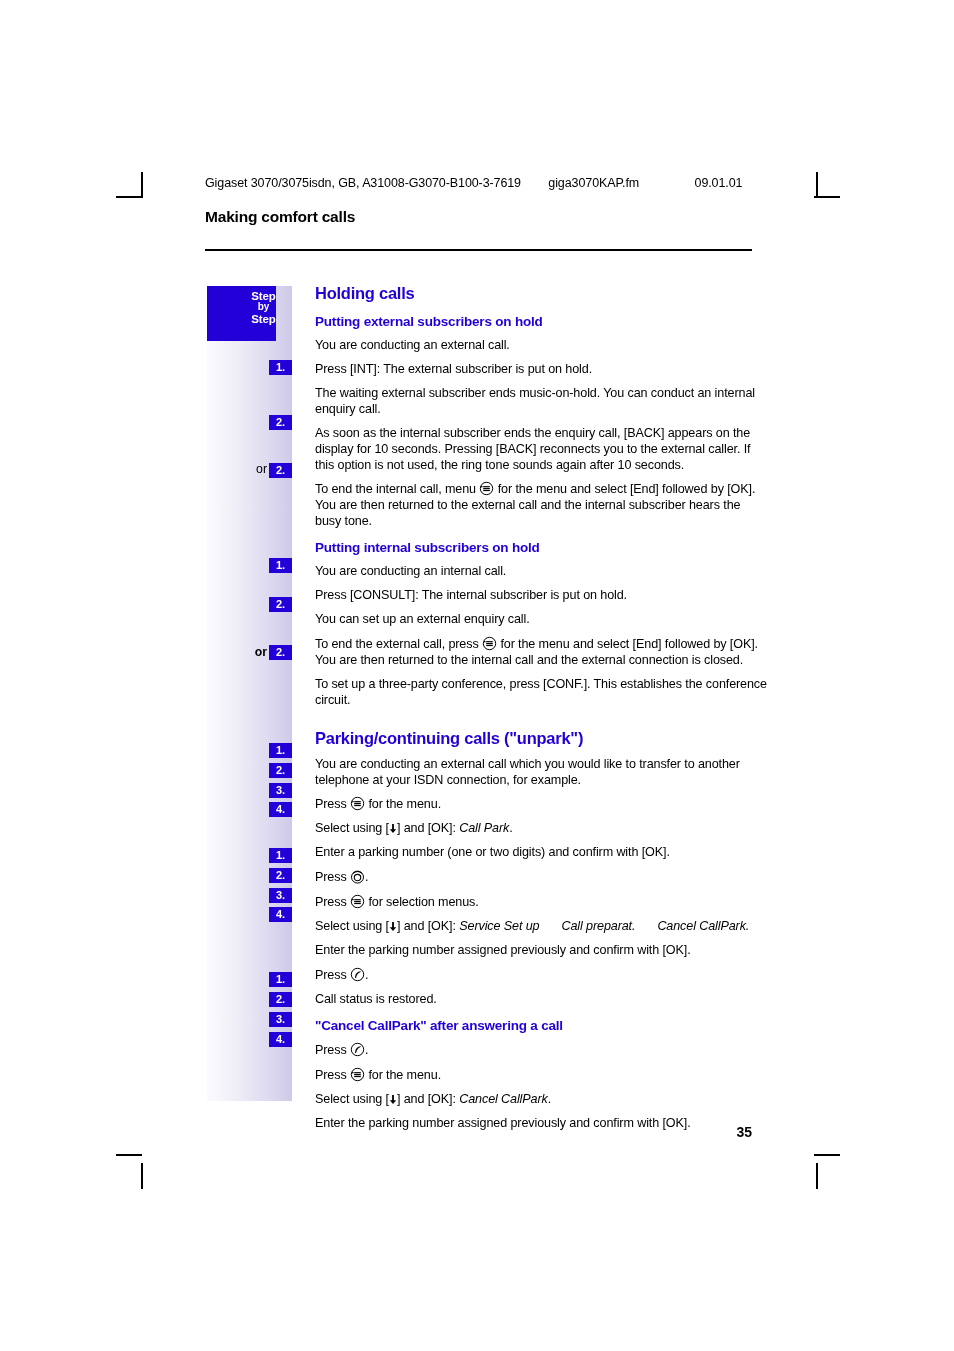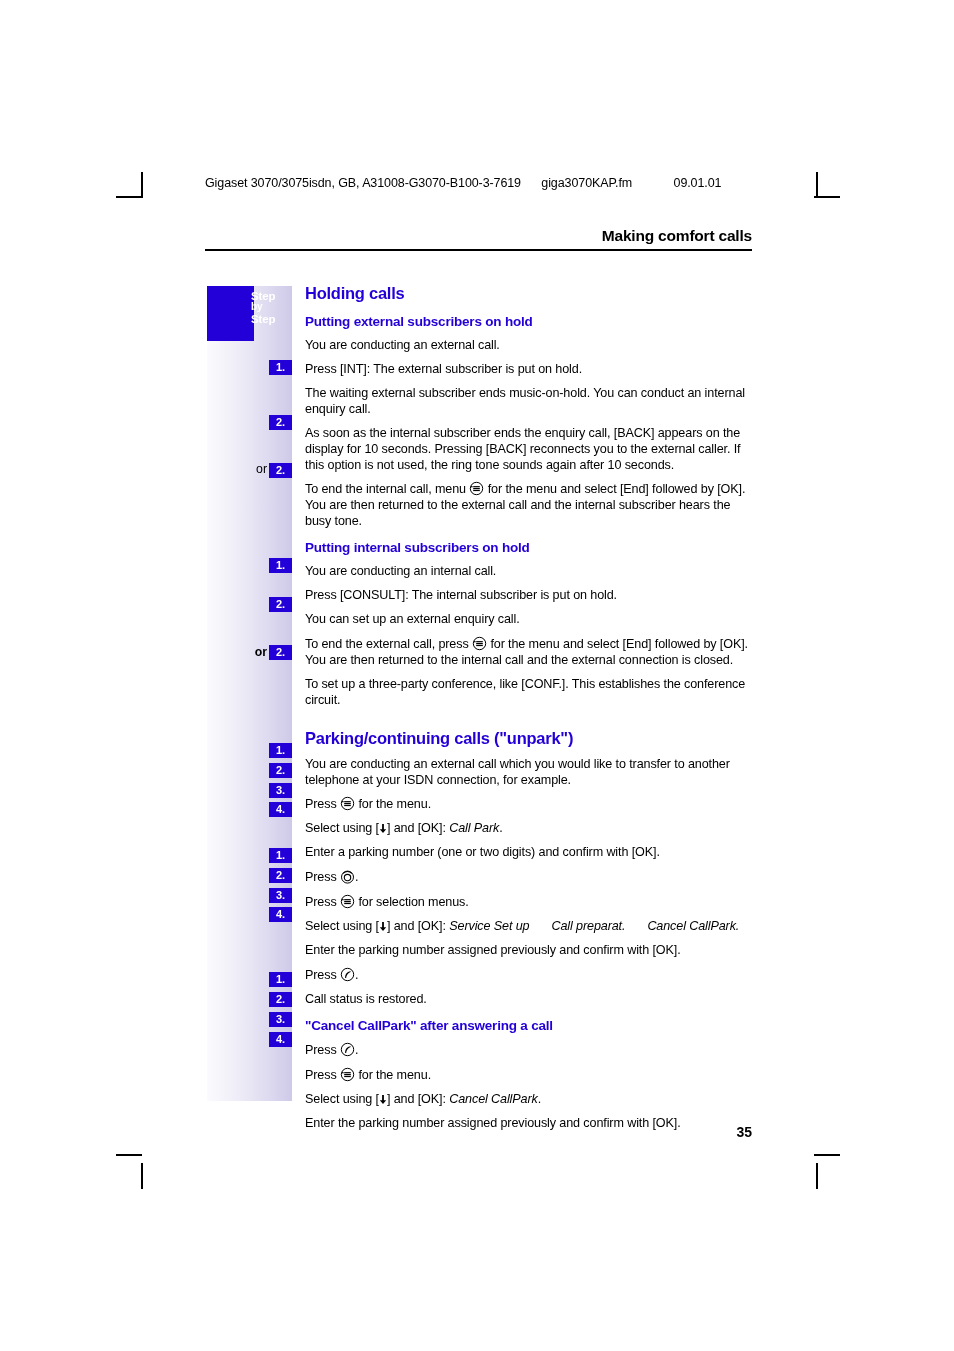--- a/index.html
+++ b/index.html
@@ -24,29 +24,29 @@
     position: absolute;
     top: 176px;
     left: 205px;
     width: 575px;
     font-size: 12.5px;
     letter-spacing: -0.1px;
     color: #000;
     white-space: nowrap;
   }
   .doc-header .hdr-doc { display: inline-block; }
-  .doc-header .hdr-file { display: inline-block; margin-left: 17px; }
-  .doc-header .hdr-date { display: inline-block; margin-left: 38px; }
+  .doc-header .hdr-file { display: inline-block; margin-left: 24px; }
+  .doc-header .hdr-date { display: inline-block; margin-left: 52px; }
 
   .chapter-head {
     position: absolute;
-    top: 227px;
+    top: 208px;
     left: 205px;
     width: 547px;
-    text-align: right;
+    text-align: left;
     font-size: 15.5px;
     font-weight: bold;
     color: #000;
     letter-spacing: -0.2px;
   }
   .chapter-rule {
     position: absolute;
     top: 249px;
     left: 205px;
     width: 547px;
@@ -60,38 +60,38 @@
     left: 207px;
     top: 286px;
     width: 85px;
     height: 815px;
     background: linear-gradient(to right, #fbfbfe 0%, #eeecf7 38%, #dedaf0 72%, #cfc9e8 100%);
   }
   .stepbox {
     position: absolute;
     left: 207px;
     top: 286px;
-    width: 47px;
+    width: 69px;
     height: 55px;
     background: #2300d8;
     color: #ffffff;
     font-size: 11.5px;
     font-weight: bold;
     line-height: 1.07;
     text-align: center;
     padding-top: 4px;
     letter-spacing: -0.1px;
     padding-left: 44px;
   }
   .stepbox .sb-small { font-size: 10px; }
 
   
   .content {
     position: absolute;
-    left: 305px;
+    left: 315px;
     top: 284px;
     width: 452px;
   }
 
   h1.sec {
     font-size: 16.5px;
     font-weight: bold;
     color: #2300d8;
     margin: 0 0 4px 0;
     letter-spacing: -0.25px;
@@ -251,21 +251,21 @@
     <span>To end the external call, press</span>
     <span class="ikon"><svg viewBox="0 0 15 15" width="15" height="15">
           <circle cx="7.5" cy="7.5" r="6.2" fill="none" stroke="#000" stroke-width="1"></circle>
           <rect x="4.2" y="5.1" width="6.6" height="1.2" fill="#000"></rect>
           <rect x="4.2" y="7.0" width="6.6" height="1.2" fill="#000"></rect>
           <rect x="4.2" y="8.9" width="6.6" height="1.2" fill="#000"></rect>
           <rect x="2.0" y="5.1" width="1.6" height="1.2" fill="#000"></rect>
         </svg></span>
     <span>for the menu and select [End] followed by [OK]. You are then returned to the internal call and the external connection is closed.</span>
   </p>
-  <p class="body">To set up a three-party conference, like [CONF.]. This establishes the conference circuit.</p>
+  <p class="body">To set up a three-party conference, press [CONF.]. This establishes the conference circuit.</p>
 
   <h1 class="sec tight">Parking/continuing calls ("unpark")</h1>
   <p class="body">You are conducting an external call which you would like to transfer to another telephone at your ISDN connection, for example.</p>
   <p class="body nogap">
     <span>Press</span>
     <span class="ikon"><svg viewBox="0 0 15 15" width="15" height="15">
           <circle cx="7.5" cy="7.5" r="6.2" fill="none" stroke="#000" stroke-width="1"></circle>
           <rect x="4.2" y="5.1" width="6.6" height="1.2" fill="#000"></rect>
           <rect x="4.2" y="7.0" width="6.6" height="1.2" fill="#000"></rect>
           <rect x="4.2" y="8.9" width="6.6" height="1.2" fill="#000"></rect>

